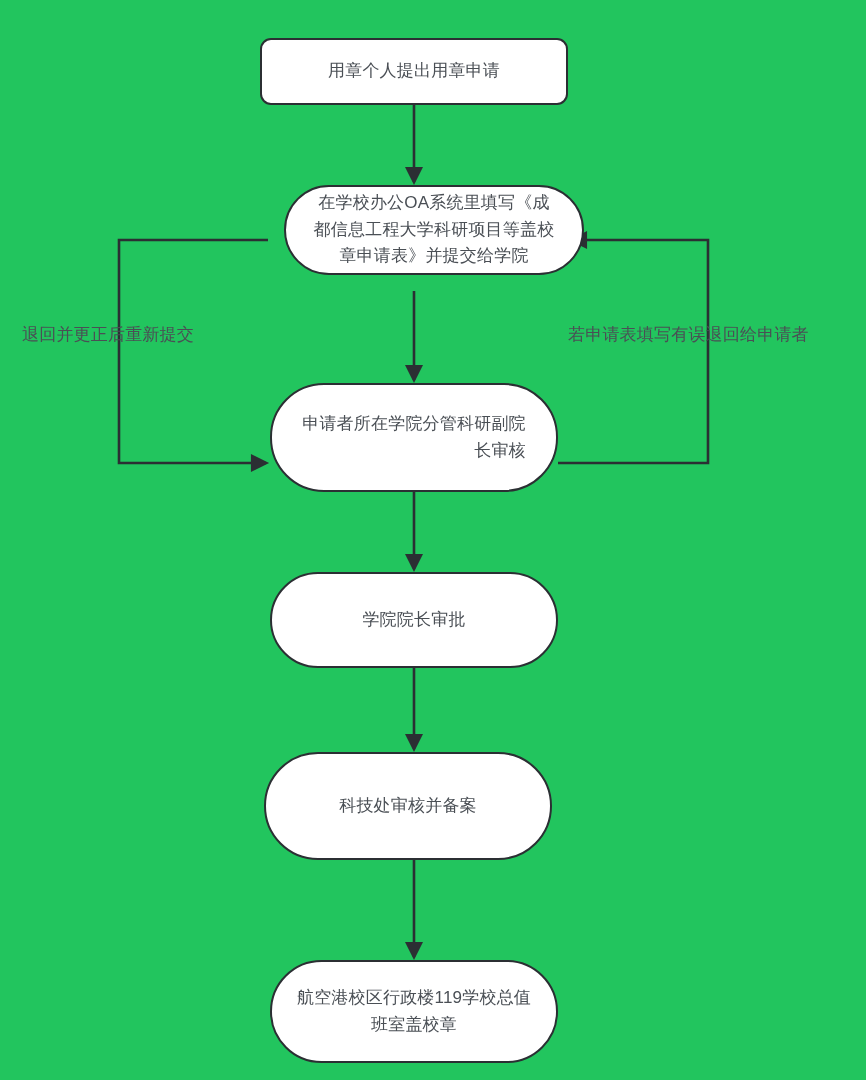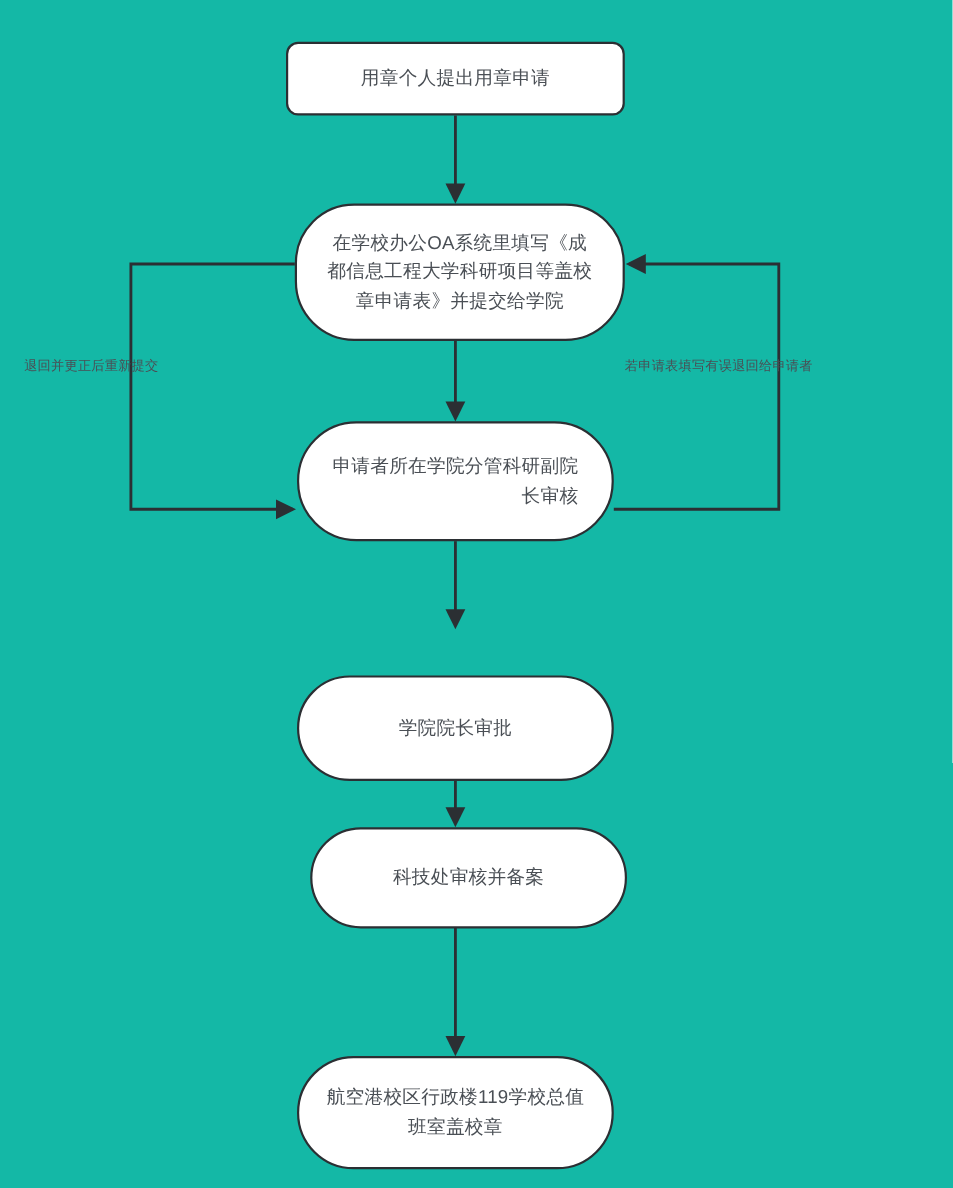--- a/index.html
+++ b/index.html
@@ -7,21 +7,21 @@
     padding: 0;
     background: #ffffff;
   }
   body {
     font-family: "Liberation Sans", "DejaVu Sans", sans-serif;
   }
   #canvas {
     position: relative;
     width: 866px;
     height: 1080px;
-    background: #14b8a6;
+    background: #22c55e;
     overflow: hidden;
   }
   svg#edges {
     position: absolute;
     left: 0;
     top: 0;
     width: 866px;
     height: 1080px;
   }
   .node {
@@ -38,21 +38,21 @@
     line-height: 1.55;
     letter-spacing: 0.2px;
     white-space: pre-line;
     z-index: 2;
   }
   .node.rect { border-radius: 11px; }
   .node.round { border-radius: 54px; }
   .edge-label {
     position: absolute;
     color: #4a4f55;
-    font-size: 12px;
+    font-size: 17px;
     line-height: 1.2;
     letter-spacing: 0.2px;
     white-space: nowrap;
     background: transparent;
     z-index: 3;
   }
 </style>
 </head>
 <body>
 
@@ -75,30 +75,30 @@
 
     <path d="M 414 840 L 414 957" fill="none" stroke="#2b2f33" stroke-width="2.6" marker-end="url(#arrow)"></path>
 
     <path d="M 268 240 L 119 240 L 119 463 L 266 463" fill="none" stroke="#2b2f33" stroke-width="2.6" stroke-linejoin="miter" marker-end="url(#arrow)"></path>
 
     <path d="M 558 463 L 708 463 L 708 240 L 572 240" fill="none" stroke="#2b2f33" stroke-width="2.6" stroke-linejoin="miter" marker-end="url(#arrow)"></path>
   </svg>
 
   <div class="node rect" style="left:260px; top:38px; width:308px; height:67px;">用章个人提出用章申请</div>
 
-  <div class="node round" style="left:268px; top:185px; width:300px; height:125px; padding:0 22px;">在学校办公OA系统里填写《成
+  <div class="node round" style="left:284px; top:185px; width:300px; height:90px; padding:0 22px;">在学校办公OA系统里填写《成
 都信息工程大学科研项目等盖校
 章申请表》并提交给学院</div>
 
   <div class="node round" style="left:270px; top:383px; width:288px; height:109px; padding:0 22px;text-align:right;">申请者所在学院分管科研副院
 长审核</div>
 
-  <div class="node round" style="left:270px; top:572px; width:288px; height:96px; padding:0 22px;margin-top:42px;">学院院长审批</div>
+  <div class="node round" style="left:270px; top:572px; width:288px; height:96px; padding:0 22px;">学院院长审批</div>
 
-  <div class="node round" style="left:282px; top:752px; width:288px; height:92px; padding:0 22px;">科技处审核并备案</div>
+  <div class="node round" style="left:264px; top:752px; width:288px; height:108px; padding:0 22px;">科技处审核并备案</div>
 
   <div class="node round" style="left:270px; top:960px; width:288px; height:103px; padding:0 22px;">航空港校区行政楼119学校总值
 班室盖校章</div>
 
   <div class="edge-label" style="left:22px; top:325px;">退回并更正后重新提交</div>
 
   <div class="edge-label" style="left:568px; top:325px;">若申请表填写有误退回给申请者</div>
 
 </div>
 

